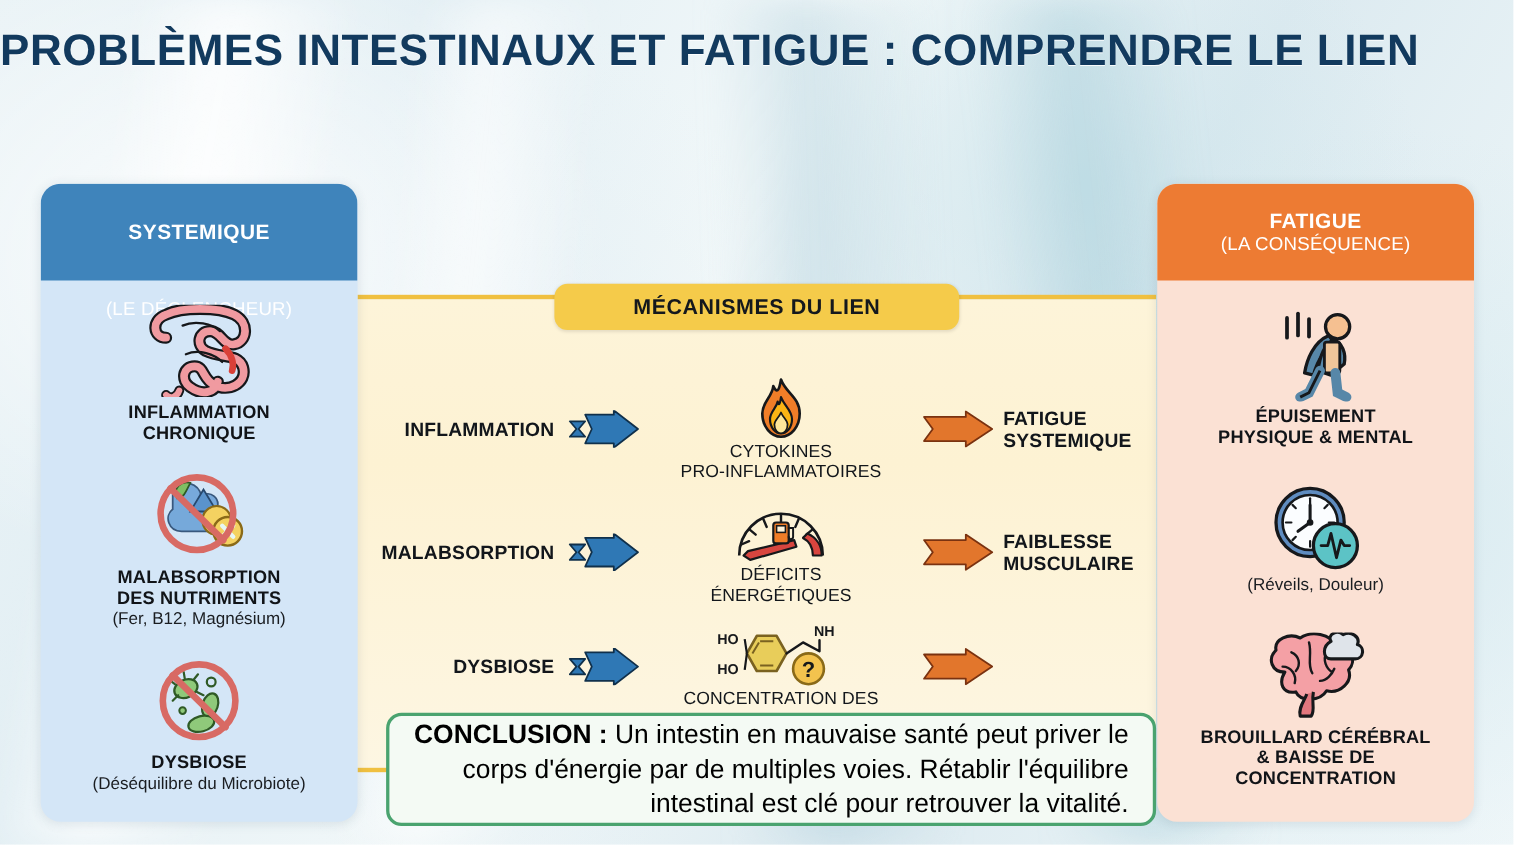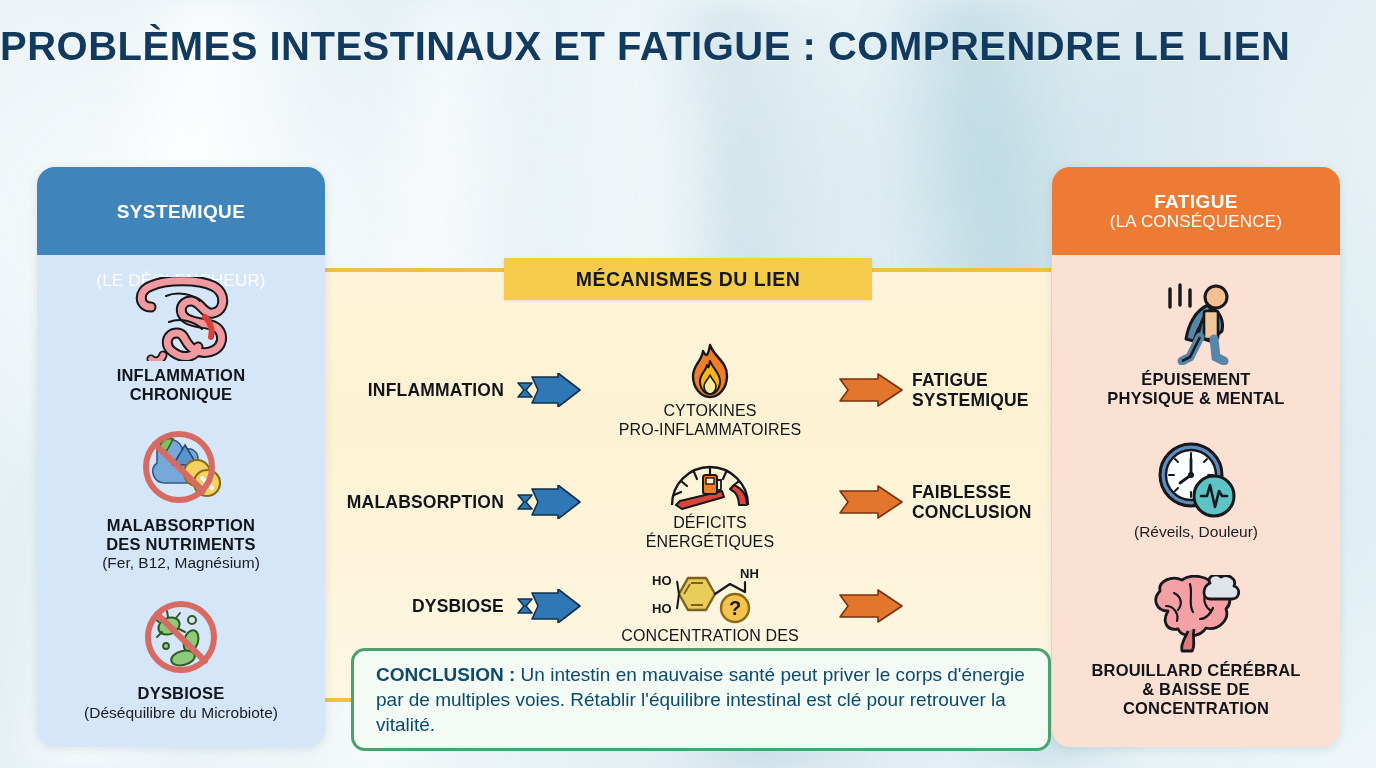--- a/index.html
+++ b/index.html
@@ -94,21 +94,21 @@
     position: absolute; left: 325px; top: 268px; width: 726px; height: 434px;
     background: linear-gradient(180deg, #fdf4d9 0%, #fdf2d3 35%, #fdf6e2 100%);
     border-top: 4px solid #f0c040;
     border-bottom: 4px solid #f0c040;
     z-index: 3;
   }
 
   #mech-pill {
     position: absolute; left: 504px; top: 258px;
     width: 368px; height: 42px;
-    background: #f5cb4a; border-radius: 0;
+    background: #f5cb4a; border-radius: 12px;
     display: flex; align-items: center; justify-content: center;
     font-size: 19.5px; font-weight: 700; color: #14181d; letter-spacing: .5px;
     z-index: 7;
     box-shadow: 0 1px 3px rgba(0,0,0,.10);
   }
 
   .mech-row {
     position: absolute; left: 330px; width: 716px; height: 108px;
     z-index: 6;
     display: grid;
@@ -137,21 +137,21 @@
   
   #conclusion {
     position: absolute; left: 351px; top: 648px; width: 700px; height: 103px;
     background: #f4faf4;
     border: 3px solid #4aa36f; border-radius: 14px;
     z-index: 8;
     display: flex; align-items: center; justify-content: center;
     padding: 6px 22px;
   }
   #conclusion p {
-    text-align: left; font-size: 19px; line-height: 1.32; color: #0c4a6e;
+    text-align: right; font-size: 24px; line-height: 1.32; color: #000000;
   }
   #conclusion .cc-strong { font-weight: 700; }
 
   .svg-ico { display: block; }
 </style>
 </head>
 <body>
 
 <div id="stage">
 
@@ -225,21 +225,21 @@
         <span>ÉNERGÉTIQUES</span>
       </div>
     </div>
     <div class="arrow-cell">
       <svg width="66" height="34" viewBox="0 0 66 34">
           <path d="M2 6 L40 6 L40 1 L64 17 L40 33 L40 28 L2 28 L10 17 Z" fill="#e2762c" stroke="#7a3210" stroke-width="1.6" stroke-linejoin="round"></path>
         </svg>
     </div>
     <div class="mech-dst">
       <span>FAIBLESSE</span><br>
-      <span>CONCLUSION</span>
+      <span>MUSCULAIRE</span>
     </div>
   </div>
 
   <div class="mech-row" id="mech-row-3">
     <div class="mech-src">DYSBIOSE</div>
     <div class="arrow-cell">
       <svg width="66" height="34" viewBox="0 0 66 34">
           <path d="M2 10 L16 10 L10 17 L16 24 L2 24 L8 17 Z M16 4 L42 4 L42 0 L64 17 L42 34 L42 30 L16 30 L22 17 Z" fill="#2f78b5" stroke="#10304b" stroke-width="1.6" stroke-linejoin="round"></path>
         </svg>
     </div>

